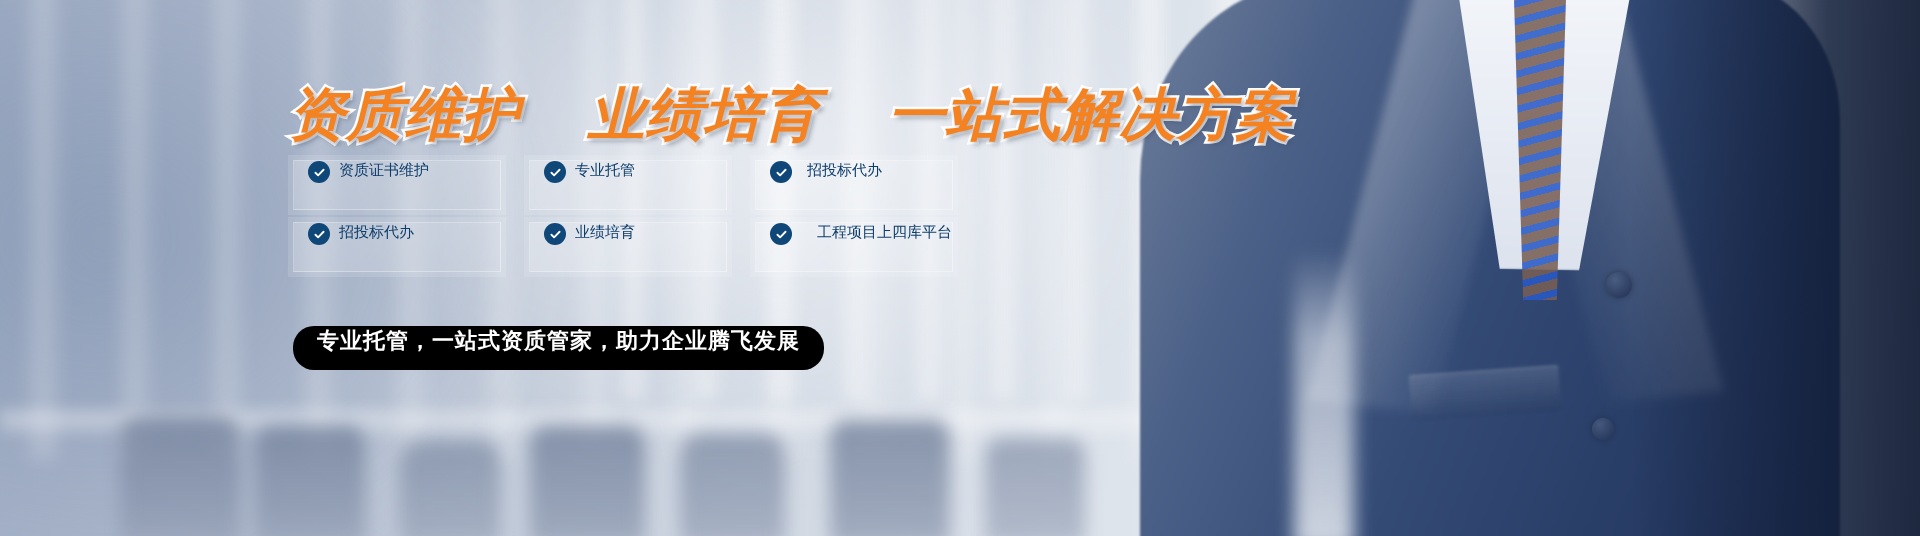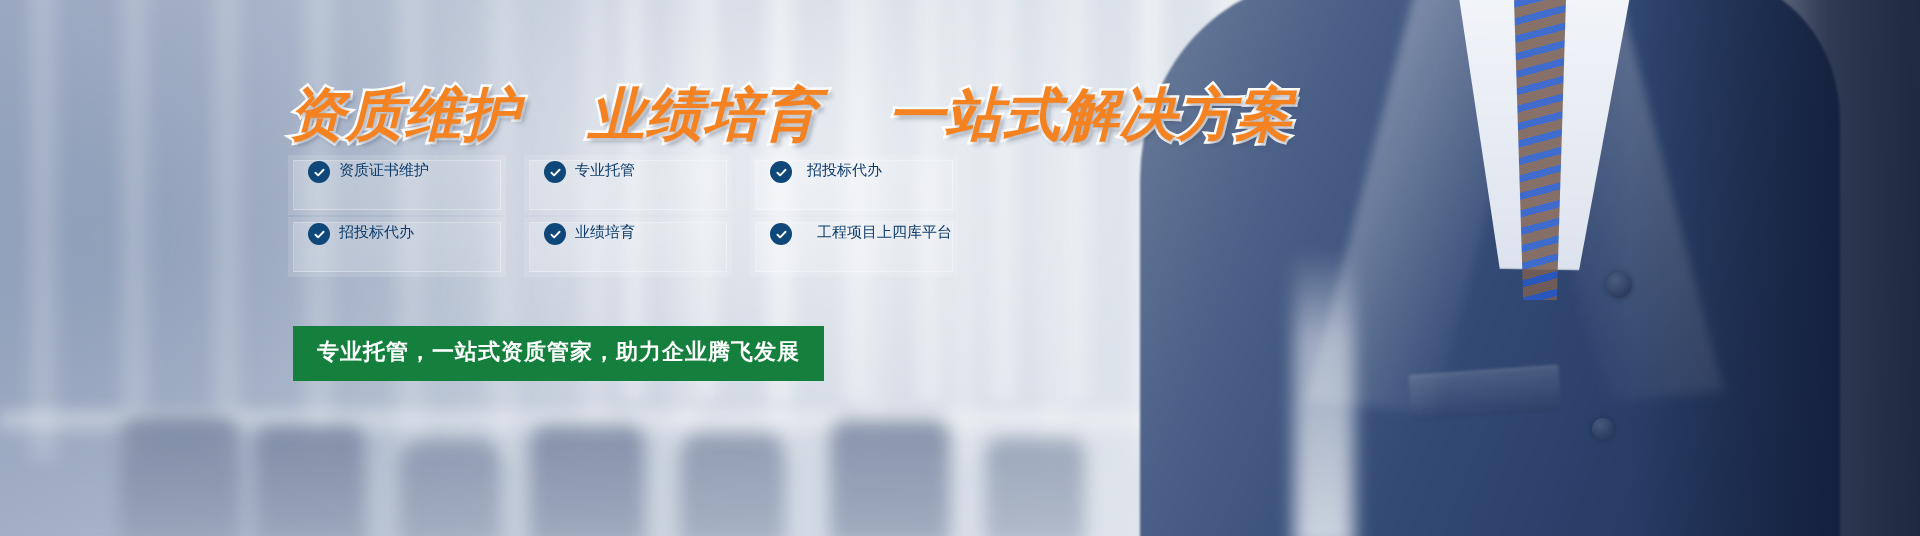--- a/index.html
+++ b/index.html
@@ -168,23 +168,24 @@
     display:flex;align-items:center;justify-content:center;margin-right:9px;
   }
   .check svg{display:block;}
   .flabel{
     font-family:"DejaVu Sans","Liberation Sans",sans-serif;
     font-size:15px;color:#0d3c6b;font-weight:500;white-space:nowrap;
   }
 
   .ribbon{
     position:absolute;left:293px;top:326px;
-    background:#15803d;
-    padding:11px 24px 14px 24px;
+    background:#000000;
+    padding:0 24px 14px 24px;
     display:inline-block;
+    border-radius:21px;
   }
   .ribbon-text{
     font-family:"DejaVu Sans","Liberation Sans",sans-serif;
     font-size:22px;color:#ffffff;font-weight:bold;letter-spacing:1px;white-space:nowrap;
   }
 </style>
 </head>
 <body>
 
 <div class="banner">

